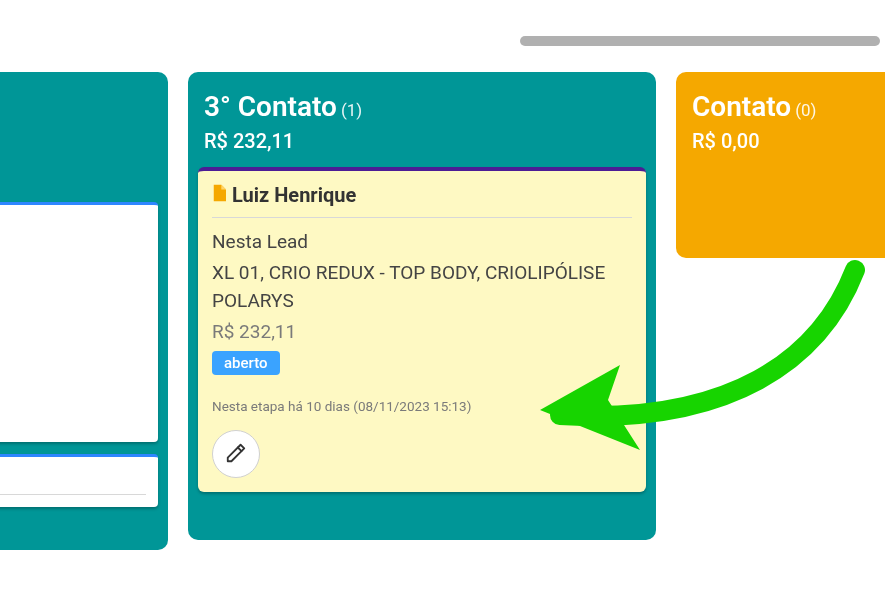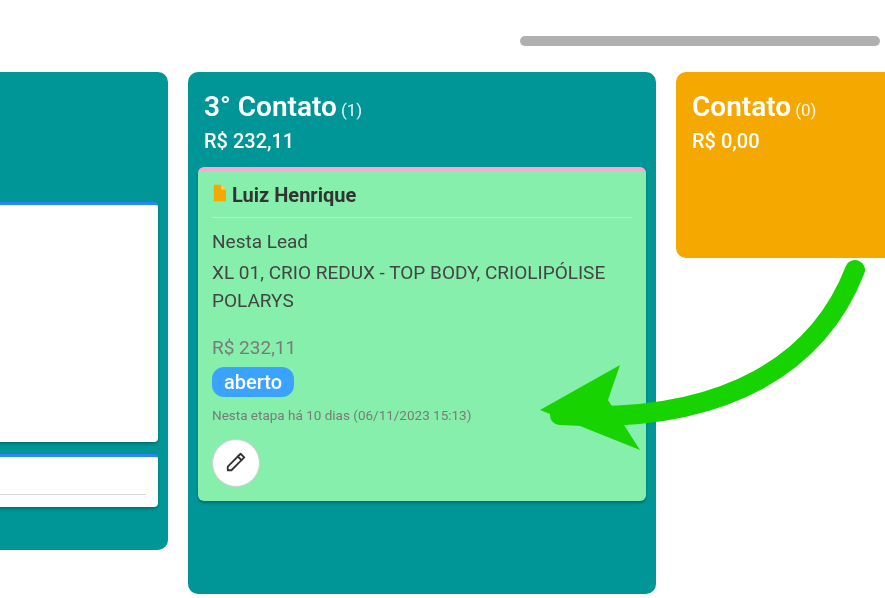--- a/index.html
+++ b/index.html
@@ -34,21 +34,21 @@
     flex-direction: column;
   }
   .col-left {
     width: 248px;
     background: #009697;
     height: 478px;
   }
   .col-main {
     width: 468px;
     background: #009697;
-    height: 522px;
+    height: 468px;
   }
   .col-right {
     width: 260px;
     background: #f5a800;
     height: 186px;
   }
   .col-header {
     color: #ffffff;
     padding: 6px 6px 14px 6px;
   }
@@ -67,23 +67,23 @@
     font-weight: 500;
     margin-top: 6px;
   }
   .cards-area {
     flex: 1;
     display: flex;
     flex-direction: column;
     gap: 12px;
   }
   .card {
-    background: #86efac;
+    background: #fef9c3;
     border-radius: 6px;
-    border-top: 4px solid #f9a8d4;
+    border-top: 4px solid #4c1d95;
     box-shadow: 0 2px 3px rgba(0,0,0,0.25);
     overflow: hidden;
   }
   .card-body {
     padding: 12px 14px 14px 14px;
   }
   .card-title-row {
     display: flex;
     align-items: center;
     gap: 6px;
@@ -101,37 +101,37 @@
     height: 18px;
   }
   .card-line1 {
     font-size: 19px;
     color: #444444;
     margin-bottom: 6px;
   }
   .card-line2 {
     font-size: 19px;
     color: #444444;
-    margin-bottom: 22px;
+    margin-bottom: 6px;
     line-height: 1.45;
   }
   .card-price {
     font-size: 19px;
     color: #7a7a7a;
     margin-bottom: 8px;
   }
   .badge {
     display: inline-block;
     background: #3aa3ff;
     color: #ffffff;
-    font-size: 20px;
+    font-size: 15px;
     font-weight: 500;
-    border-radius: 12px;
+    border-radius: 4px;
     padding: 3px 12px;
-    margin-bottom: 10px;
+    margin-bottom: 23px;
   }
   .card-meta {
     font-size: 13.5px;
     color: #7a7a7a;
     margin-bottom: 16px;
   }
   .edit-btn {
     width: 48px;
     height: 48px;
     border-radius: 50%;
@@ -196,21 +196,21 @@
                 <path d="M3 0 h13 l8 8 v20 h-21 z" fill="#f5a800"></path>
                 <path d="M16 0 v8 h8 z" fill="#ffd56a"></path>
               </svg>
             </span>
             <span class="card-title">Luiz Henrique</span>
           </div>
           <div class="card-line1">Nesta Lead</div>
           <div class="card-line2">XL 01, CRIO REDUX - TOP BODY, CRIOLIPÓLISE POLARYS</div>
           <div class="card-price">R$ 232,11</div>
           <span class="badge">aberto</span>
-          <div class="card-meta">Nesta etapa há 10 dias (06/11/2023 15:13)</div>
+          <div class="card-meta">Nesta etapa há 10 dias (08/11/2023 15:13)</div>
           <button class="edit-btn">
             <span>
               <svg viewBox="0 0 24 24" fill="none" stroke="#333" stroke-width="2" stroke-linecap="round" stroke-linejoin="round">
                 <path d="M17 3l4 4L7 21H3v-4L17 3z"></path>
                 <path d="M14 6l4 4"></path>
               </svg>
             </span>
           </button>
         </div>
       </div>

